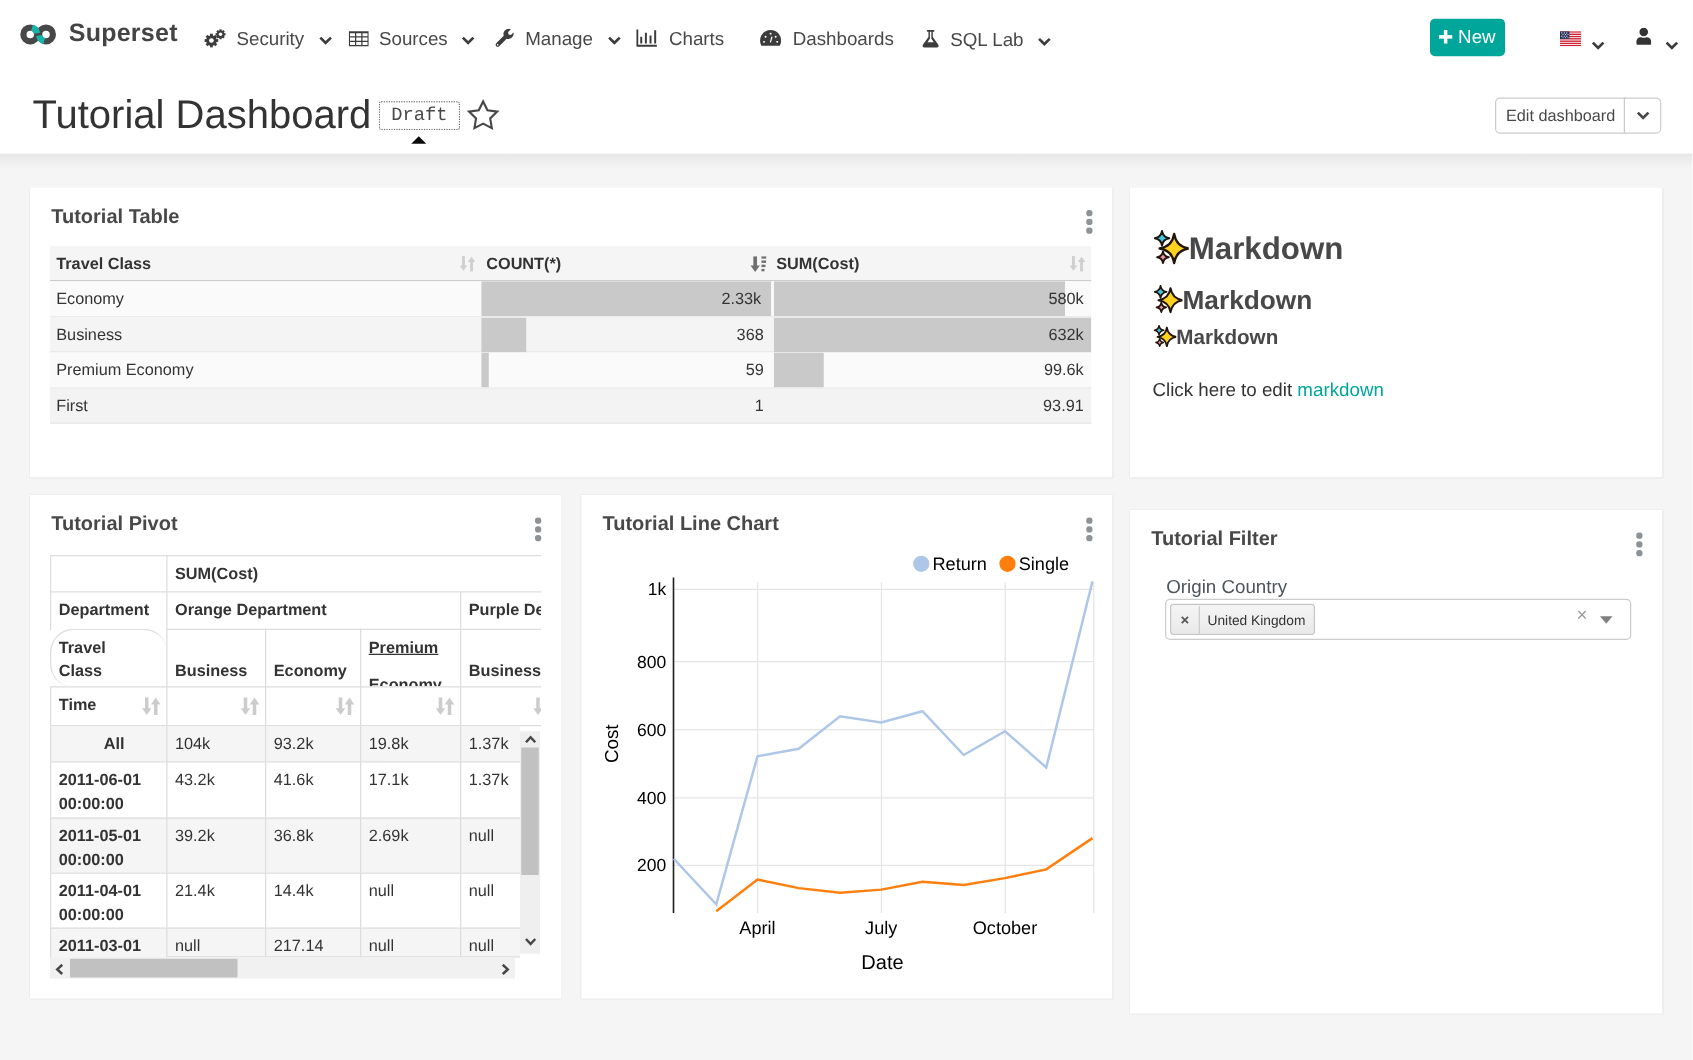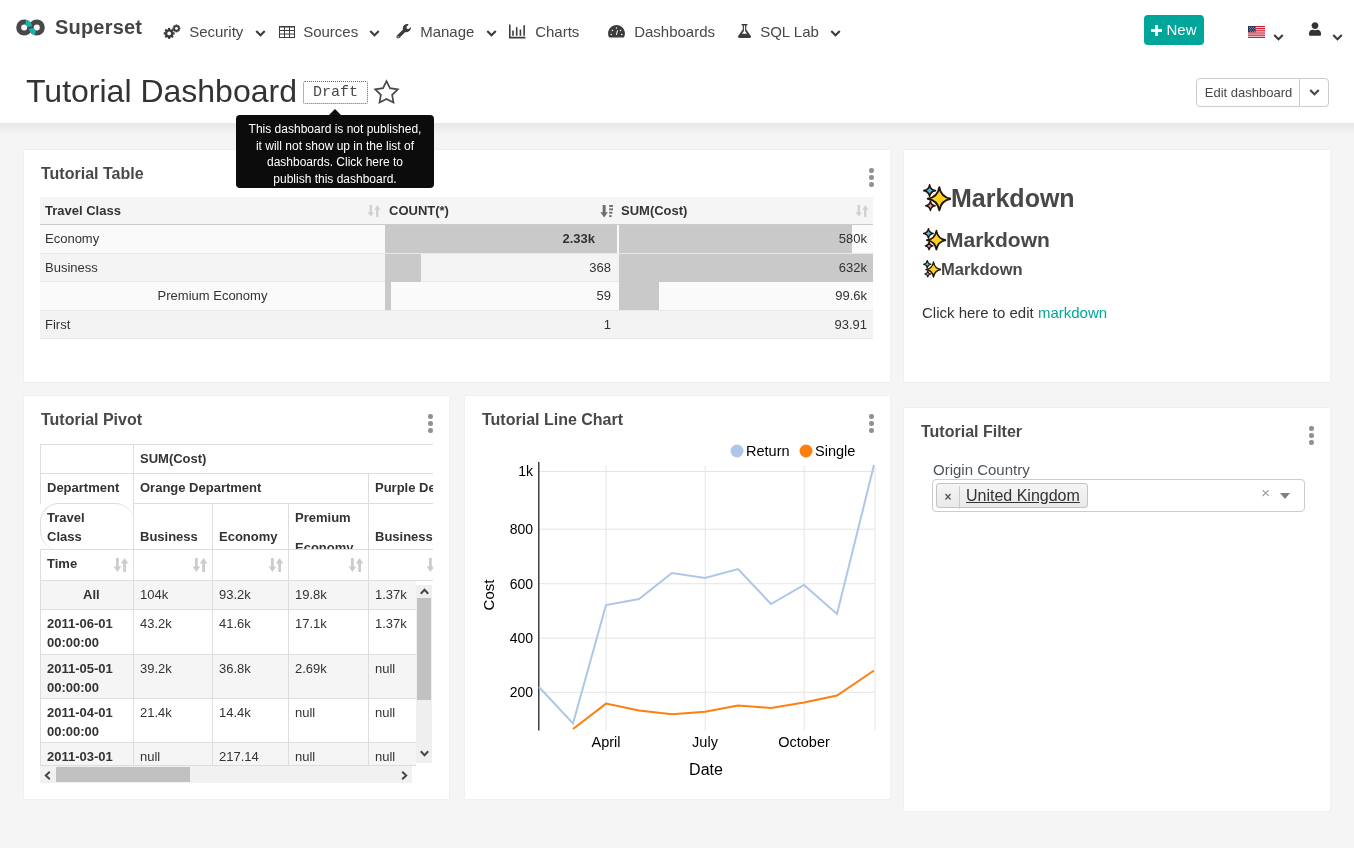--- a/index.html
+++ b/index.html
@@ -169,23 +169,20 @@
 
   <div class="abs" style="left:1196px;top:78px;width:133px;height:29px;">
     <div class="abs" style="left:0;top:0;width:103px;height:27px;border:1px solid #ccc;border-radius:4px 0 0 4px;background:#fff;font-size:13px;color:#484848;text-align:center;line-height:27px;">Edit dashboard</div>
     <div class="abs" style="left:103px;top:0;width:28px;height:27px;border:1px solid #ccc;border-radius:0 4px 4px 0;background:#fff;text-align:center;">
       <svg width="11" height="7" viewBox="0 0 11 7" style="margin-top:10px;">
           <path d="M0.5 1.8 L2 0.3 L5.5 3.8 L9 0.3 L10.5 1.8 L5.5 6.7 Z" fill="#484848"></path>
         </svg>
     </div>
   </div>
 
-  <div class="abs" style="left:236px;top:115px;width:198px;height:73px;background:#0c0c0c;border-radius:4px;color:#fff;font-size:12px;line-height:16.5px;text-align:center;padding-top:6px;box-sizing:border-box;z-index:60;">
-    This dashboard is not published,<br>it will not show up in the list of<br>dashboards. Click here to<br>publish this dashboard.
-  </div>
   <div class="abs" style="left:329px;top:109px;width:0;height:0;border-left:6px solid transparent;border-right:6px solid transparent;border-bottom:6px solid #0c0c0c;z-index:60;"></div>
 
   <div class="card" style="left:24px;top:150px;width:866px;height:232px;">
     <div class="ctitle">Tutorial Table</div>
     <div class="kebab" style="right:17px;top:18px;">
         <i></i>
         <i></i>
         <i></i>
       </div>
     <div id="ttable" style="position:absolute;left:16px;top:47px;width:833px;">
@@ -221,39 +218,39 @@
                 <rect x="10.4" y="5" width="2.6" height="10"></rect>
                 <path d="M8.2 6.5h7l-3.5-5z"></path>
               </g>
             </svg>
         </div>
       </div>
       <div class="tt-row" style="top:28px;background:#fafafa;border-bottom:1px solid #e8e8e8;height:27.5px;">
         <div class="tt-cell" style="left:5px;width:335px;">Economy</div>
         <div class="tt-cell" style="left:345px;width:232px;">
             <div class="bar" style="width:232px;"></div>
-            <div style="position:absolute;right:22px;font-weight:bold;">2.33k</div>
+            <div style="position:absolute;right:8px;">2.33k</div>
           </div>
         <div class="tt-cell" style="left:579px;width:254px;">
             <div class="bar" style="width:233px;"></div>
             <div style="position:absolute;right:6px;margin-left:10px;">580k</div>
           </div>
       </div>
       <div class="tt-row" style="top:56.5px;background:#f4f4f4;border-bottom:1px solid #e8e8e8;height:27.5px;">
         <div class="tt-cell" style="left:5px;width:335px;">Business</div>
         <div class="tt-cell" style="left:345px;width:232px;">
             <div class="bar" style="width:36px;"></div>
             <div style="position:absolute;right:6px;">368</div>
           </div>
         <div class="tt-cell" style="left:579px;width:254px;">
             <div class="bar" style="width:254px;"></div>
             <div style="position:absolute;right:6px;">632k</div>
           </div>
       </div>
-      <div class="tt-row" style="top:85px;background:#fafafa;border-bottom:1px solid #e8e8e8;height:27.5px;text-align:center;">
+      <div class="tt-row" style="top:85px;background:#fafafa;border-bottom:1px solid #e8e8e8;height:27.5px;">
         <div class="tt-cell" style="left:5px;width:335px;">Premium Economy</div>
         <div class="tt-cell" style="left:345px;width:232px;">
             <div class="bar" style="width:6px;"></div>
             <div style="position:absolute;right:6px;">59</div>
           </div>
         <div class="tt-cell" style="left:579px;width:254px;">
             <div class="bar" style="width:40px;"></div>
             <div style="position:absolute;right:6px;">99.6k</div>
           </div>
       </div>
@@ -302,21 +299,21 @@
       <div class="pv-cell pv-b" style="left:0;top:29px;width:94px;height:31px;">Department</div>
       <div class="pv-cell pv-b" style="left:93px;top:29px;width:236px;height:31px;">Orange Department</div>
       <div class="pv-cell pv-b" style="left:328px;top:29px;width:65px;height:31px;border-left:1px solid #ddd;">Purple Dep</div>
       <div class="pv-cell pv-b" style="left:0;top:59px;width:94px;height:47px;border-radius:19px;">Travel<br>Class</div>
       <div class="pv-cell pv-b" style="left:93px;top:59px;width:80px;height:47px;">
           <span style="position:absolute;bottom:4px;">Business</span>
         </div>
       <div class="pv-cell pv-b" style="left:172px;top:59px;width:77px;height:47px;">
           <span style="position:absolute;bottom:4px;">Economy</span>
         </div>
-      <div class="pv-cell pv-b" style="left:248px;top:59px;width:81px;height:58px;">Premium<br><span style="position:absolute;bottom:4px;">Economy</span></div>
+      <div class="pv-cell pv-b" style="left:248px;top:59px;width:81px;height:58px;text-decoration:underline;">Premium<br><span style="position:absolute;bottom:4px;">Economy</span></div>
       <div class="pv-cell pv-b" style="left:328px;top:59px;width:65px;height:47px;">
           <span style="position:absolute;bottom:4px;">Business</span>
         </div>
       <div class="pv-cell pv-b" style="left:0;top:105px;width:94px;height:32px;border-bottom:1px solid #ddd;">Time
         <svg width="16" height="16" viewBox="0 0 16 16" style="position:absolute;right:5px;top:7px;">
             <g fill="#ccc">
               <rect x="3" y="1" width="2.8" height="10"></rect>
               <path d="M0.6 9.5h7.6l-3.8 5.5z"></path>
               <rect x="10.2" y="5" width="2.8" height="10"></rect>
               <path d="M7.8 6.5h7.6l-3.8-5.5z"></path>
@@ -377,21 +374,21 @@
       <div class="pv-cell pv-b" style="left:0;top:210px;width:94px;height:44px;background:#f5f5f5;">2011‑05‑01<br>00:00:00</div>
       <div class="pv-cell" style="left:93px;top:210px;width:80px;height:44px;background:#f5f5f5;">39.2k</div>
       <div class="pv-cell" style="left:172px;top:210px;width:77px;height:44px;background:#f5f5f5;">36.8k</div>
       <div class="pv-cell" style="left:248px;top:210px;width:81px;height:44px;background:#f5f5f5;">2.69k</div>
       <div class="pv-cell" style="left:328px;top:210px;width:48px;height:44px;background:#f5f5f5;">null</div>
       <div class="pv-cell pv-b" style="left:0;top:254px;width:112px;height:44px;">2011‑04‑01<br>00:00:00</div>
       <div class="pv-cell" style="left:93px;top:254px;width:80px;height:44px;">21.4k</div>
       <div class="pv-cell" style="left:172px;top:254px;width:77px;height:44px;">14.4k</div>
       <div class="pv-cell" style="left:248px;top:254px;width:81px;height:44px;">null</div>
       <div class="pv-cell" style="left:328px;top:254px;width:48px;height:44px;">null</div>
-      <div class="pv-cell pv-b" style="left:0;top:298px;width:94px;height:24px;background:#f5f5f5;border-bottom:1px solid #ddd;">2011‑03‑01</div>
+      <div class="pv-cell pv-b" style="left:0;top:298px;width:94px;height:40px;background:#f5f5f5;border-bottom:1px solid #ddd;">2011‑03‑01</div>
       <div class="pv-cell" style="left:93px;top:298px;width:80px;height:24px;background:#f5f5f5;border-bottom:1px solid #ddd;">null</div>
       <div class="pv-cell" style="left:172px;top:298px;width:77px;height:24px;background:#f5f5f5;border-bottom:1px solid #ddd;">217.14</div>
       <div class="pv-cell" style="left:248px;top:298px;width:81px;height:24px;background:#f5f5f5;border-bottom:1px solid #ddd;">null</div>
       <div class="pv-cell" style="left:328px;top:298px;width:48px;height:24px;background:#f5f5f5;border-bottom:1px solid #ddd;">null</div>
 
       <div class="abs" style="left:376px;top:141px;width:16px;height:178px;background:#efefef;">
         <svg class="abs" style="left:4px;top:3px;" width="9" height="7" viewBox="0 0 9 7">
             <path d="M0.8 5.8 L4.5 1.8 L8.2 5.8" fill="none" stroke="#474747" stroke-width="2"></path>
           </svg>
         <div class="abs" style="left:1px;top:13px;width:14px;height:102px;background:#c1c1c1;"></div>
@@ -456,20 +453,20 @@
   <div class="card" style="left:904px;top:408px;width:426px;height:403px;">
     <div class="ctitle">Tutorial Filter</div>
     <div class="kebab" style="right:17px;top:18px;">
         <i></i>
         <i></i>
         <i></i>
       </div>
     <div class="abs" style="left:29px;top:53px;font-size:15px;color:#4d545a;">Origin Country</div>
     <div class="abs" style="left:28px;top:71px;width:371px;height:31px;border:1px solid #ccc;border-radius:4px;background:#fff;">
       <div class="abs" style="left:3px;top:3px;height:23px;border:1px solid #c4c4c4;border-radius:3px;background:linear-gradient(to bottom,#f5f5f5,#e9e9e9);font-size:14px;color:#333;line-height:23px;">
-        <span style="display:inline-block;width:22px;text-align:center;color:#555;font-size:12px;font-weight:bold;border-right:1px solid #ccc;">×</span><span style="padding:0 7px 0 6px;font-size:16px;text-decoration:underline;">United Kingdom</span>
+        <span style="display:inline-block;width:22px;text-align:center;color:#555;font-size:12px;font-weight:bold;border-right:1px solid #ccc;">×</span><span style="padding:0 7px 0 6px;font-size:11px;">United Kingdom</span>
       </div>
       <div class="abs" style="right:34px;top:4px;color:#9a9a9a;font-size:15px;">×</div>
       <div class="abs" style="right:14px;top:13px;width:0;height:0;border-left:5.5px solid transparent;border-right:5.5px solid transparent;border-top:6.5px solid #808080;"></div>
     </div>
   </div>
 
 </div>
 
 </body></html>

